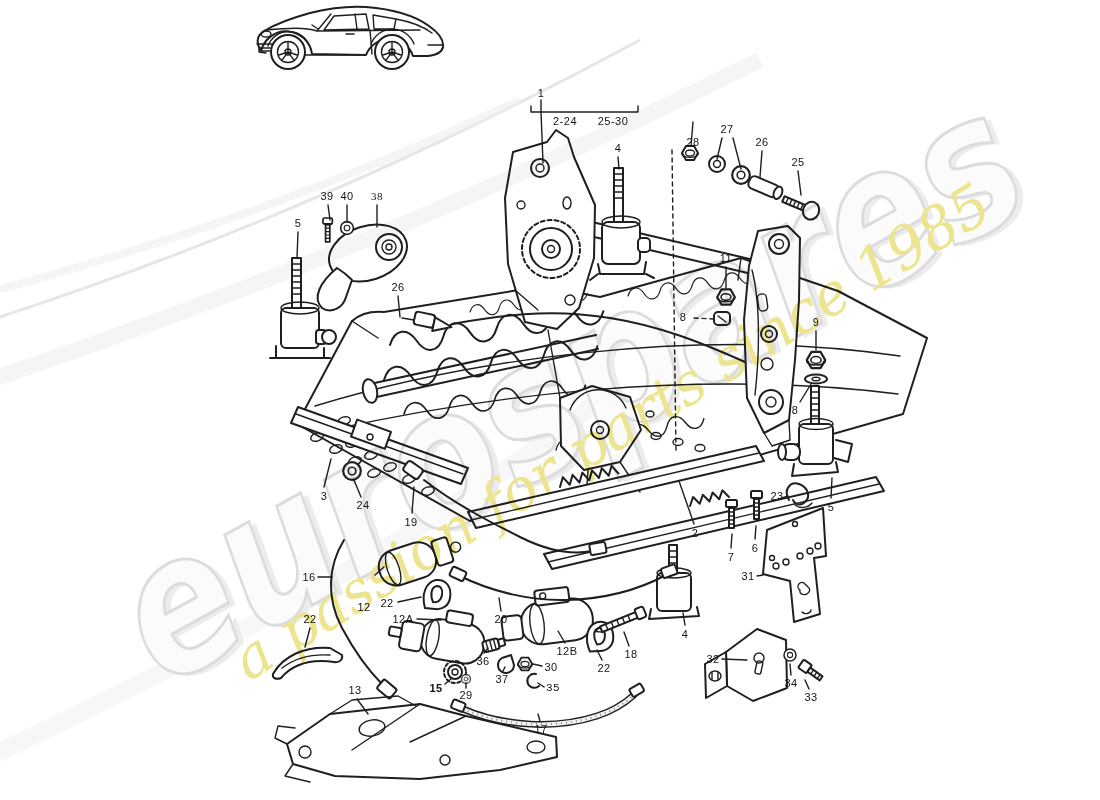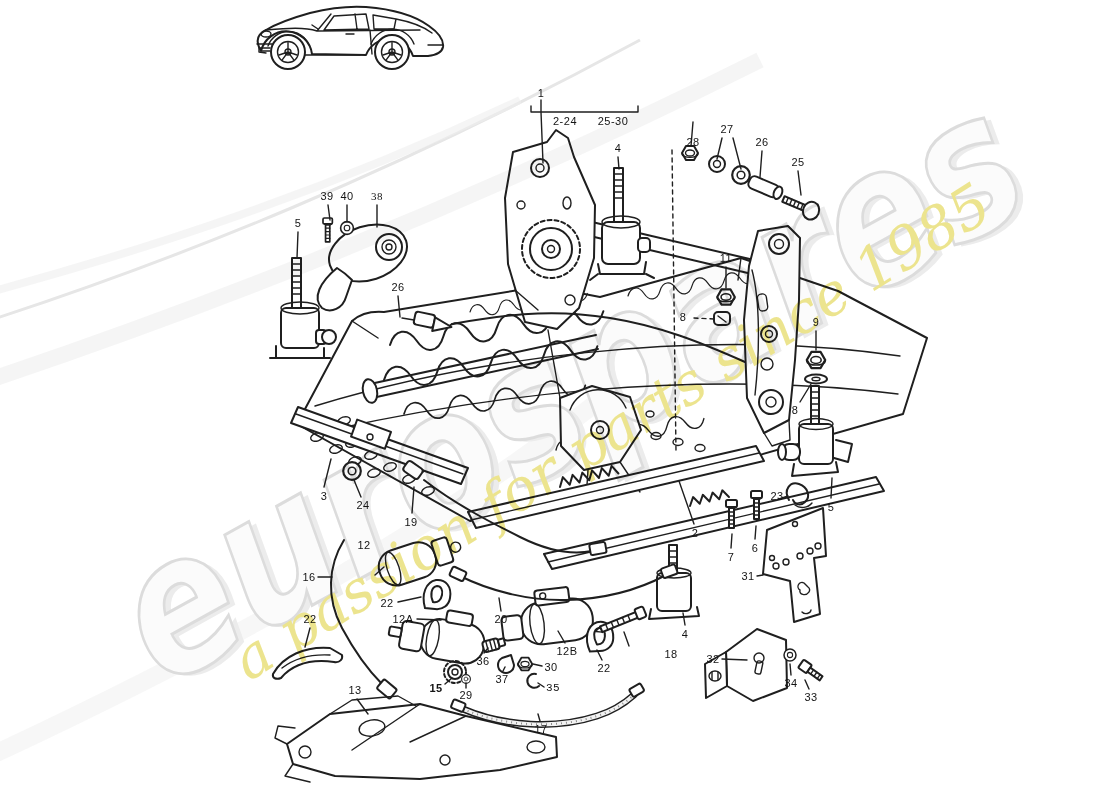--- a/index.html
+++ b/index.html
@@ -371,28 +371,28 @@
       <div class="callout" style="left: 324px; top: 496px;">3</div>
       <div class="callout" style="left: 363px; top: 505px;">24</div>
       <div class="callout" style="left: 769px; top: 496px; margin-left: 8px;">23</div>
       <div class="callout" style="left: 831px; top: 507px;">5</div>
       <div class="callout" style="left: 411px; top: 522px;">19</div>
       <div class="callout" style="left: 695px; top: 533px;">2</div>
       <div class="callout" style="left: 755px; top: 548px;">6</div>
       <div class="callout" style="left: 731px; top: 557px;">7</div>
       <div class="callout" style="left: 748px; top: 576px;">31</div>
       <div class="callout" style="left: 309px; top: 577px; text-align: right;">16</div>
-      <div class="callout" style="left: 364px; top: 545px; text-align: center;">12</div>
+      <div class="callout" style="left: 364px; top: 607px; text-align: center;">12</div>
       <div class="callout" style="left: 387px; top: 603px;">22</div>
       <div class="callout" style="left: 310px; top: 619px;">22</div>
       <div class="callout" style="left: 403px; top: 619px;">12A</div>
       <div class="callout" style="left: 501px; top: 619px;">20</div>
       <div class="callout" style="left: 685px; top: 634px;">4</div>
       <div class="callout" style="left: 567px; top: 651px;">12B</div>
-      <div class="callout" style="left: 631px; top: 654px; margin-left: 40px;">18</div>
+      <div class="callout" style="left: 631px; top: 654px;">18</div>
       <div class="callout" style="left: 713px; top: 659px;">32</div>
       <div class="callout" style="left: 483px; top: 661px;">36</div>
       <div class="callout" style="left: 551px; top: 667px;">30</div>
       <div class="callout" style="left: 604px; top: 668px;">22</div>
       <div class="callout" style="left: 502px; top: 679px;">37</div>
       <div class="callout" style="left: 791px; top: 683px;">34</div>
       <div class="callout" style="left: 553px; top: 688px; font-family: Liberation Mono, monospace;">35</div>
       <div class="callout" style="left: 436px; top: 688px; font-weight: bold;">15</div>
       <div class="callout" style="left: 355px; top: 690px;">13</div>
       <div class="callout" style="left: 466px; top: 695px;">29</div>

